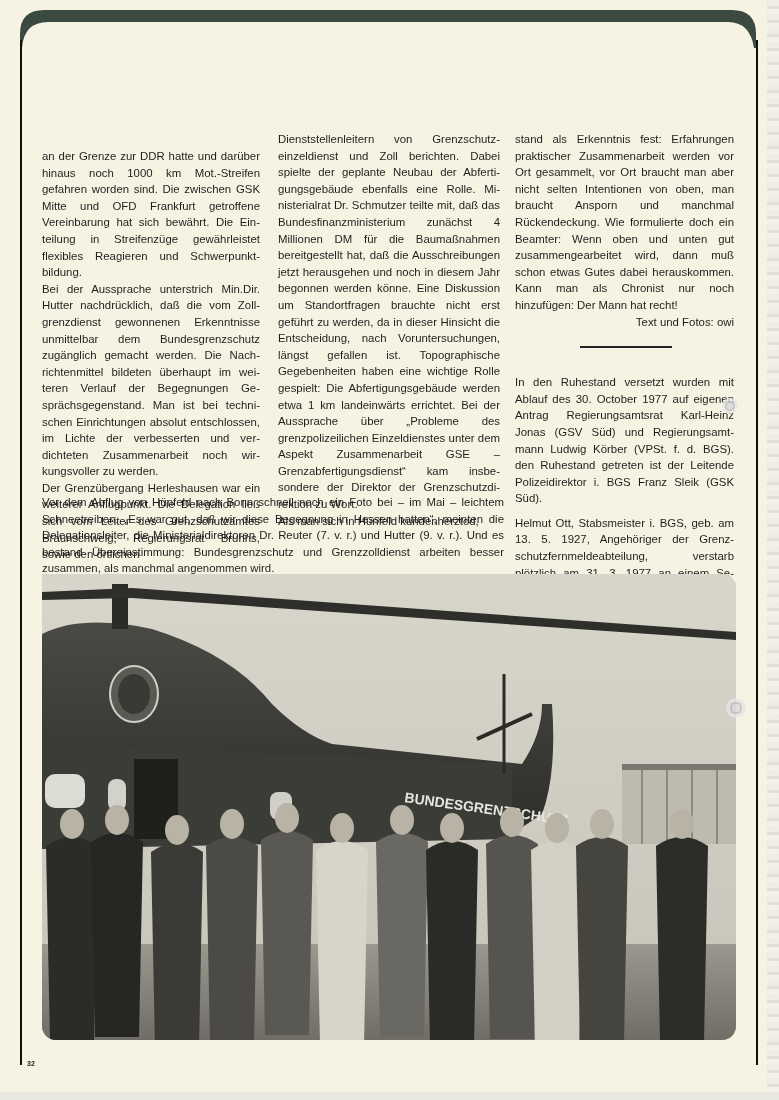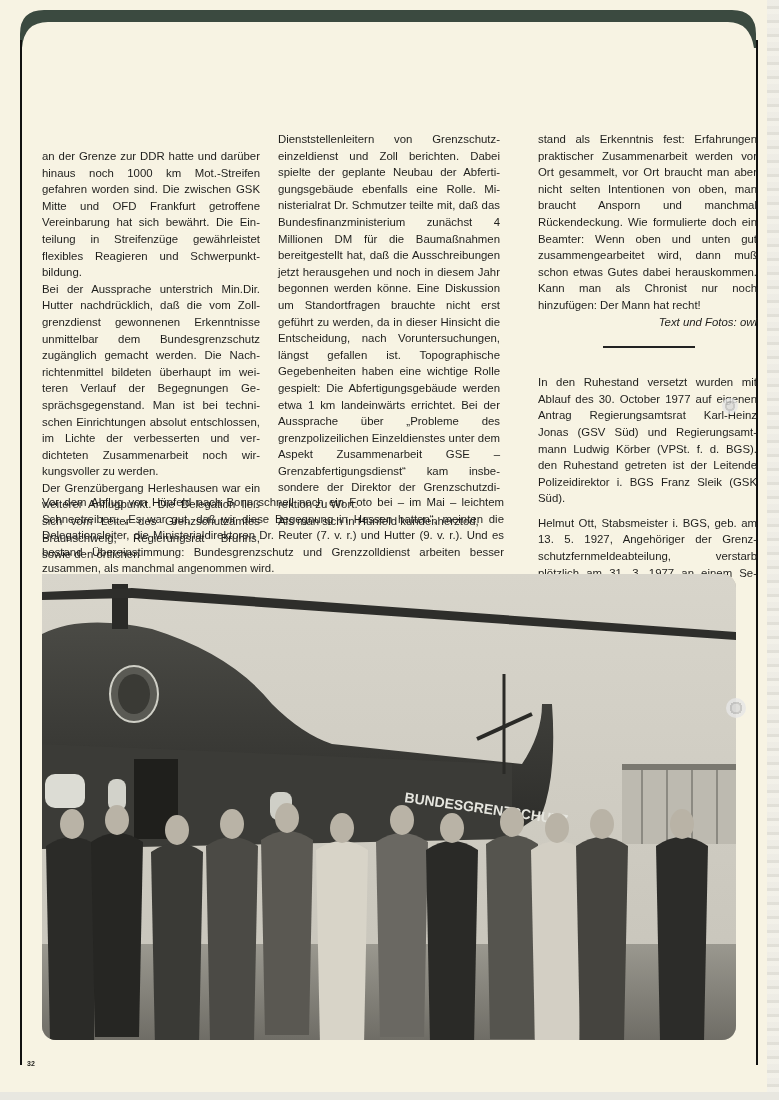--- a/index.html
+++ b/index.html
@@ -28,22 +28,22 @@
     position: absolute; left: 756px; top: 40px; width: 2px; height: 1025px; background: #111;
   }
   .col {
     position: absolute; top: 131px;
     font-size: 11.4px; line-height: 16.6px;
     text-align: justify; hyphens: manual;
   }
   .col p { margin: 0; }
   .col1 { left: 42px; width: 218px; margin-top: 17px; }
   .col2 { left: 278px; width: 222px; }
-  .col3 { left: 538px; width: 219px; }
-  .credit { text-align: right; font-style: italic; }
+  .col3 { left: 515px; width: 219px; }
+  .credit { text-align: right; }
   .divider {
     width: 92px; height: 2px; background: #222; margin: 16px 0 0 65px;
   }
   .retire { margin-top: 26px !important; }
   .mourn-head { margin-top: 18px !important; text-align: left; }
   .mourn-body { margin-top: 8px !important; }
   .caption {
     position: absolute; left: 42px; top: 494px; width: 462px;
     font-size: 11.4px; line-height: 16.6px; 
     text-align: justify;

